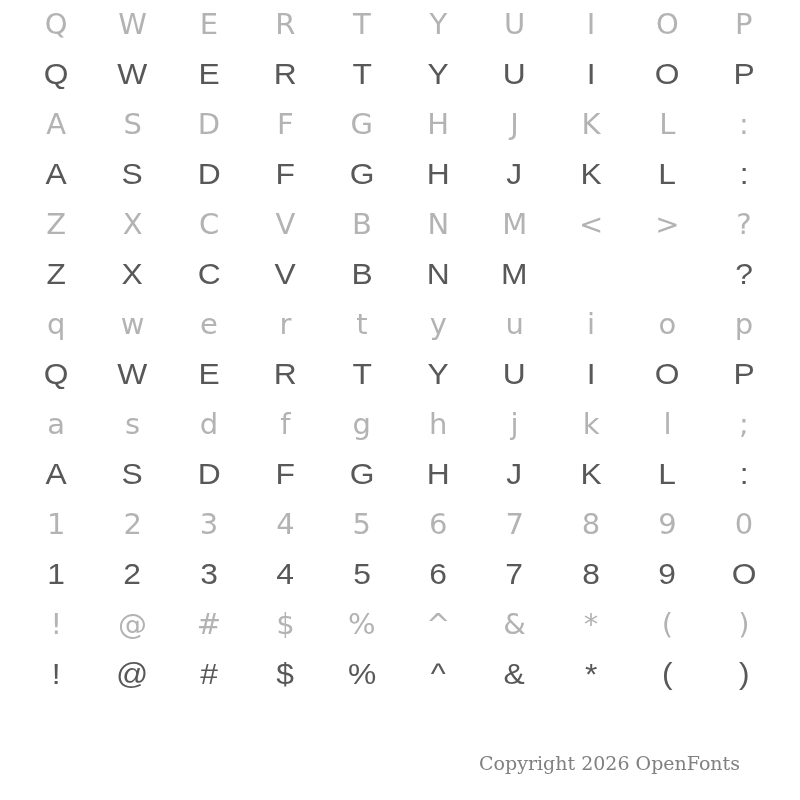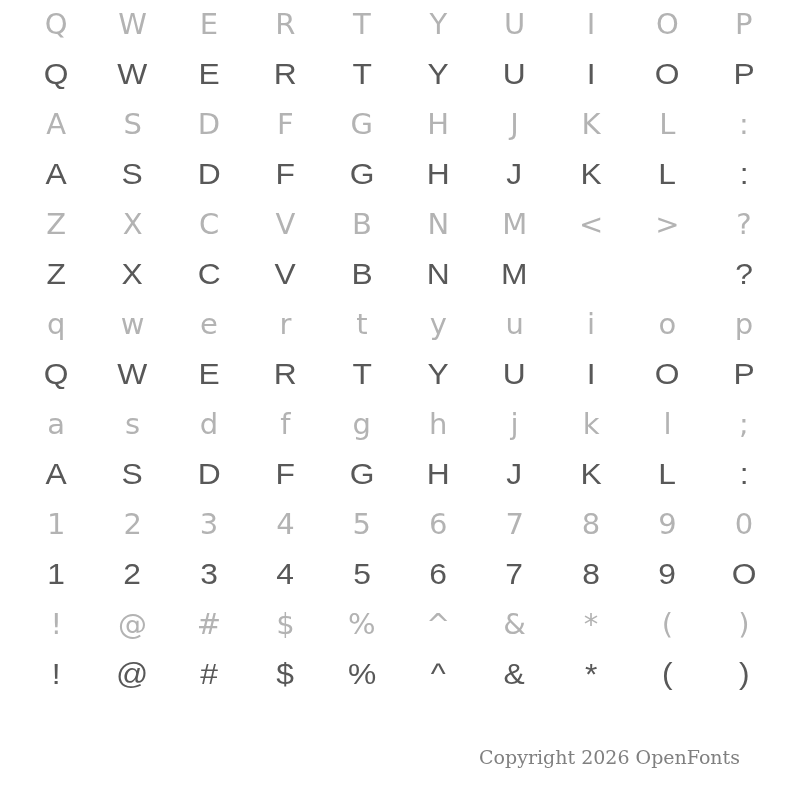--- a/index.html
+++ b/index.html
@@ -53,21 +53,21 @@
     transform: scaleX(1.06);
     -webkit-text-stroke: 0.01px transparent;
     opacity: 0.92;
   }
   .sample-row .cell.thin {
     color: #4a4a4a;
   }
   #footer {
     position: absolute;
     left: 0;
-    bottom: 32px;
+    bottom: 26px;
     width: 800px;
     text-align: center;
     color: #808080;
     font-family: "DejaVu Serif", serif;
     font-size: 19px;
     padding-right: 60px;
     box-sizing: border-box;
     text-align: right;
   }
 </style>

